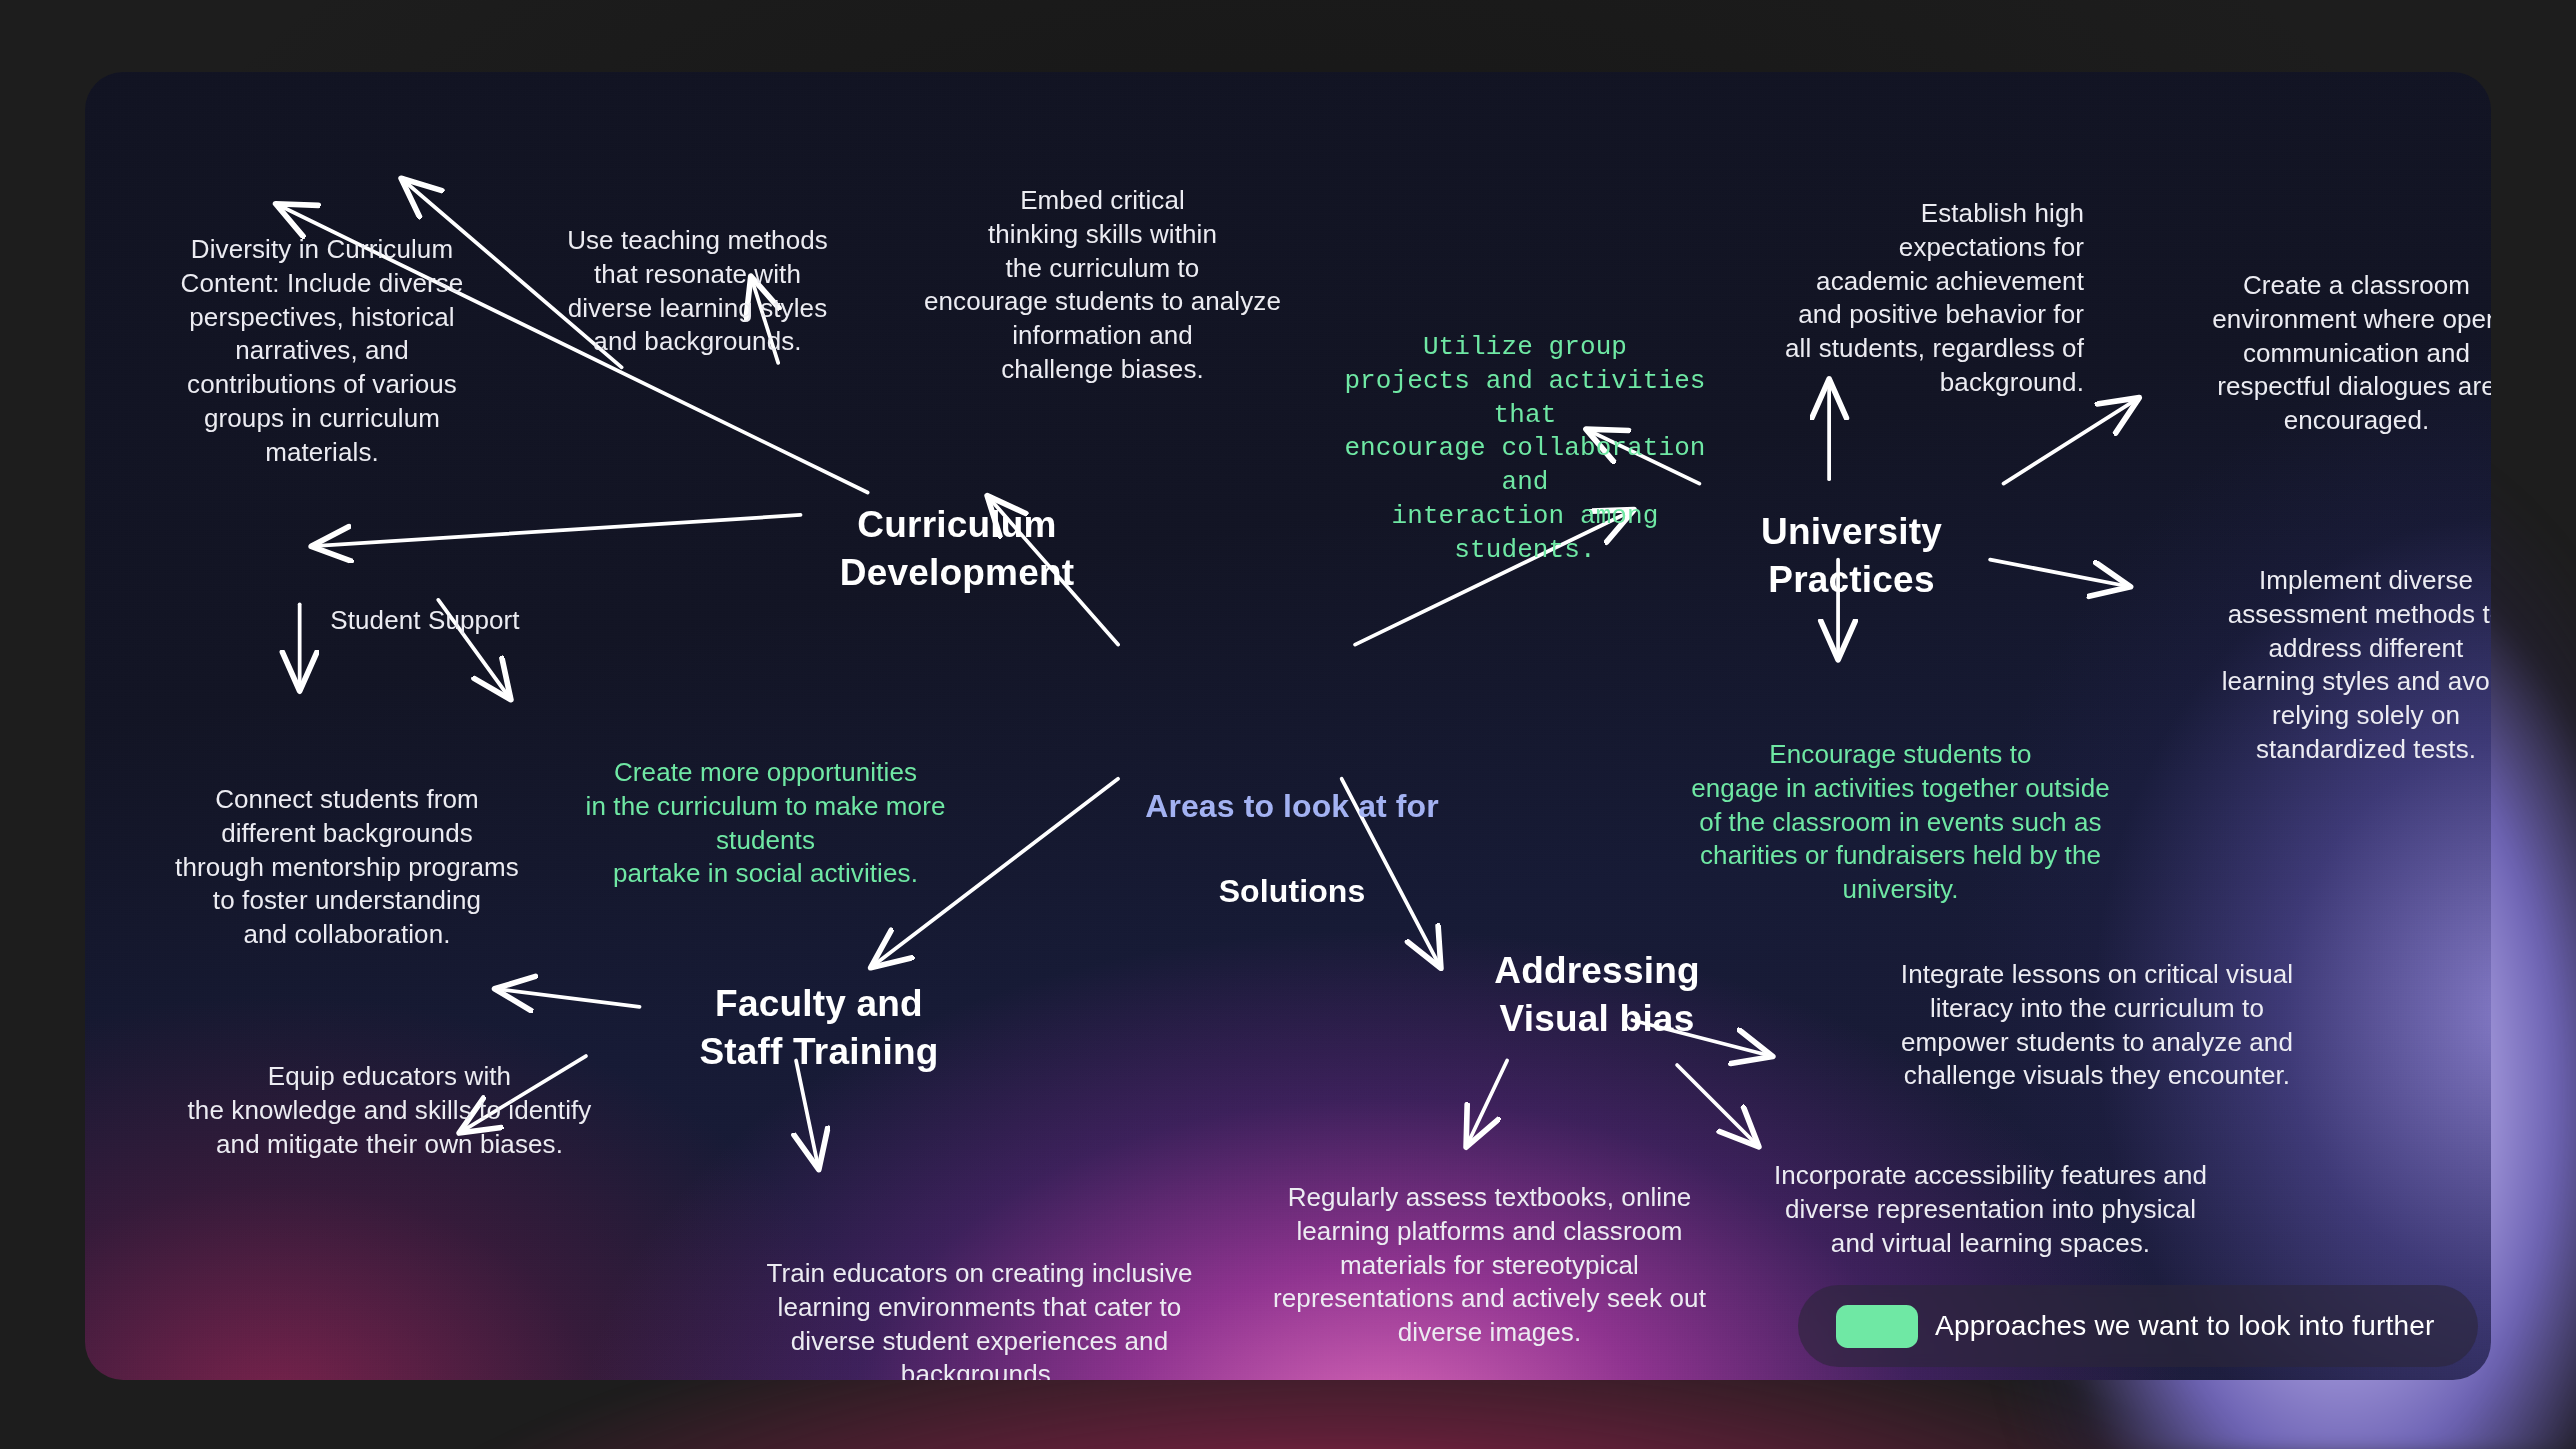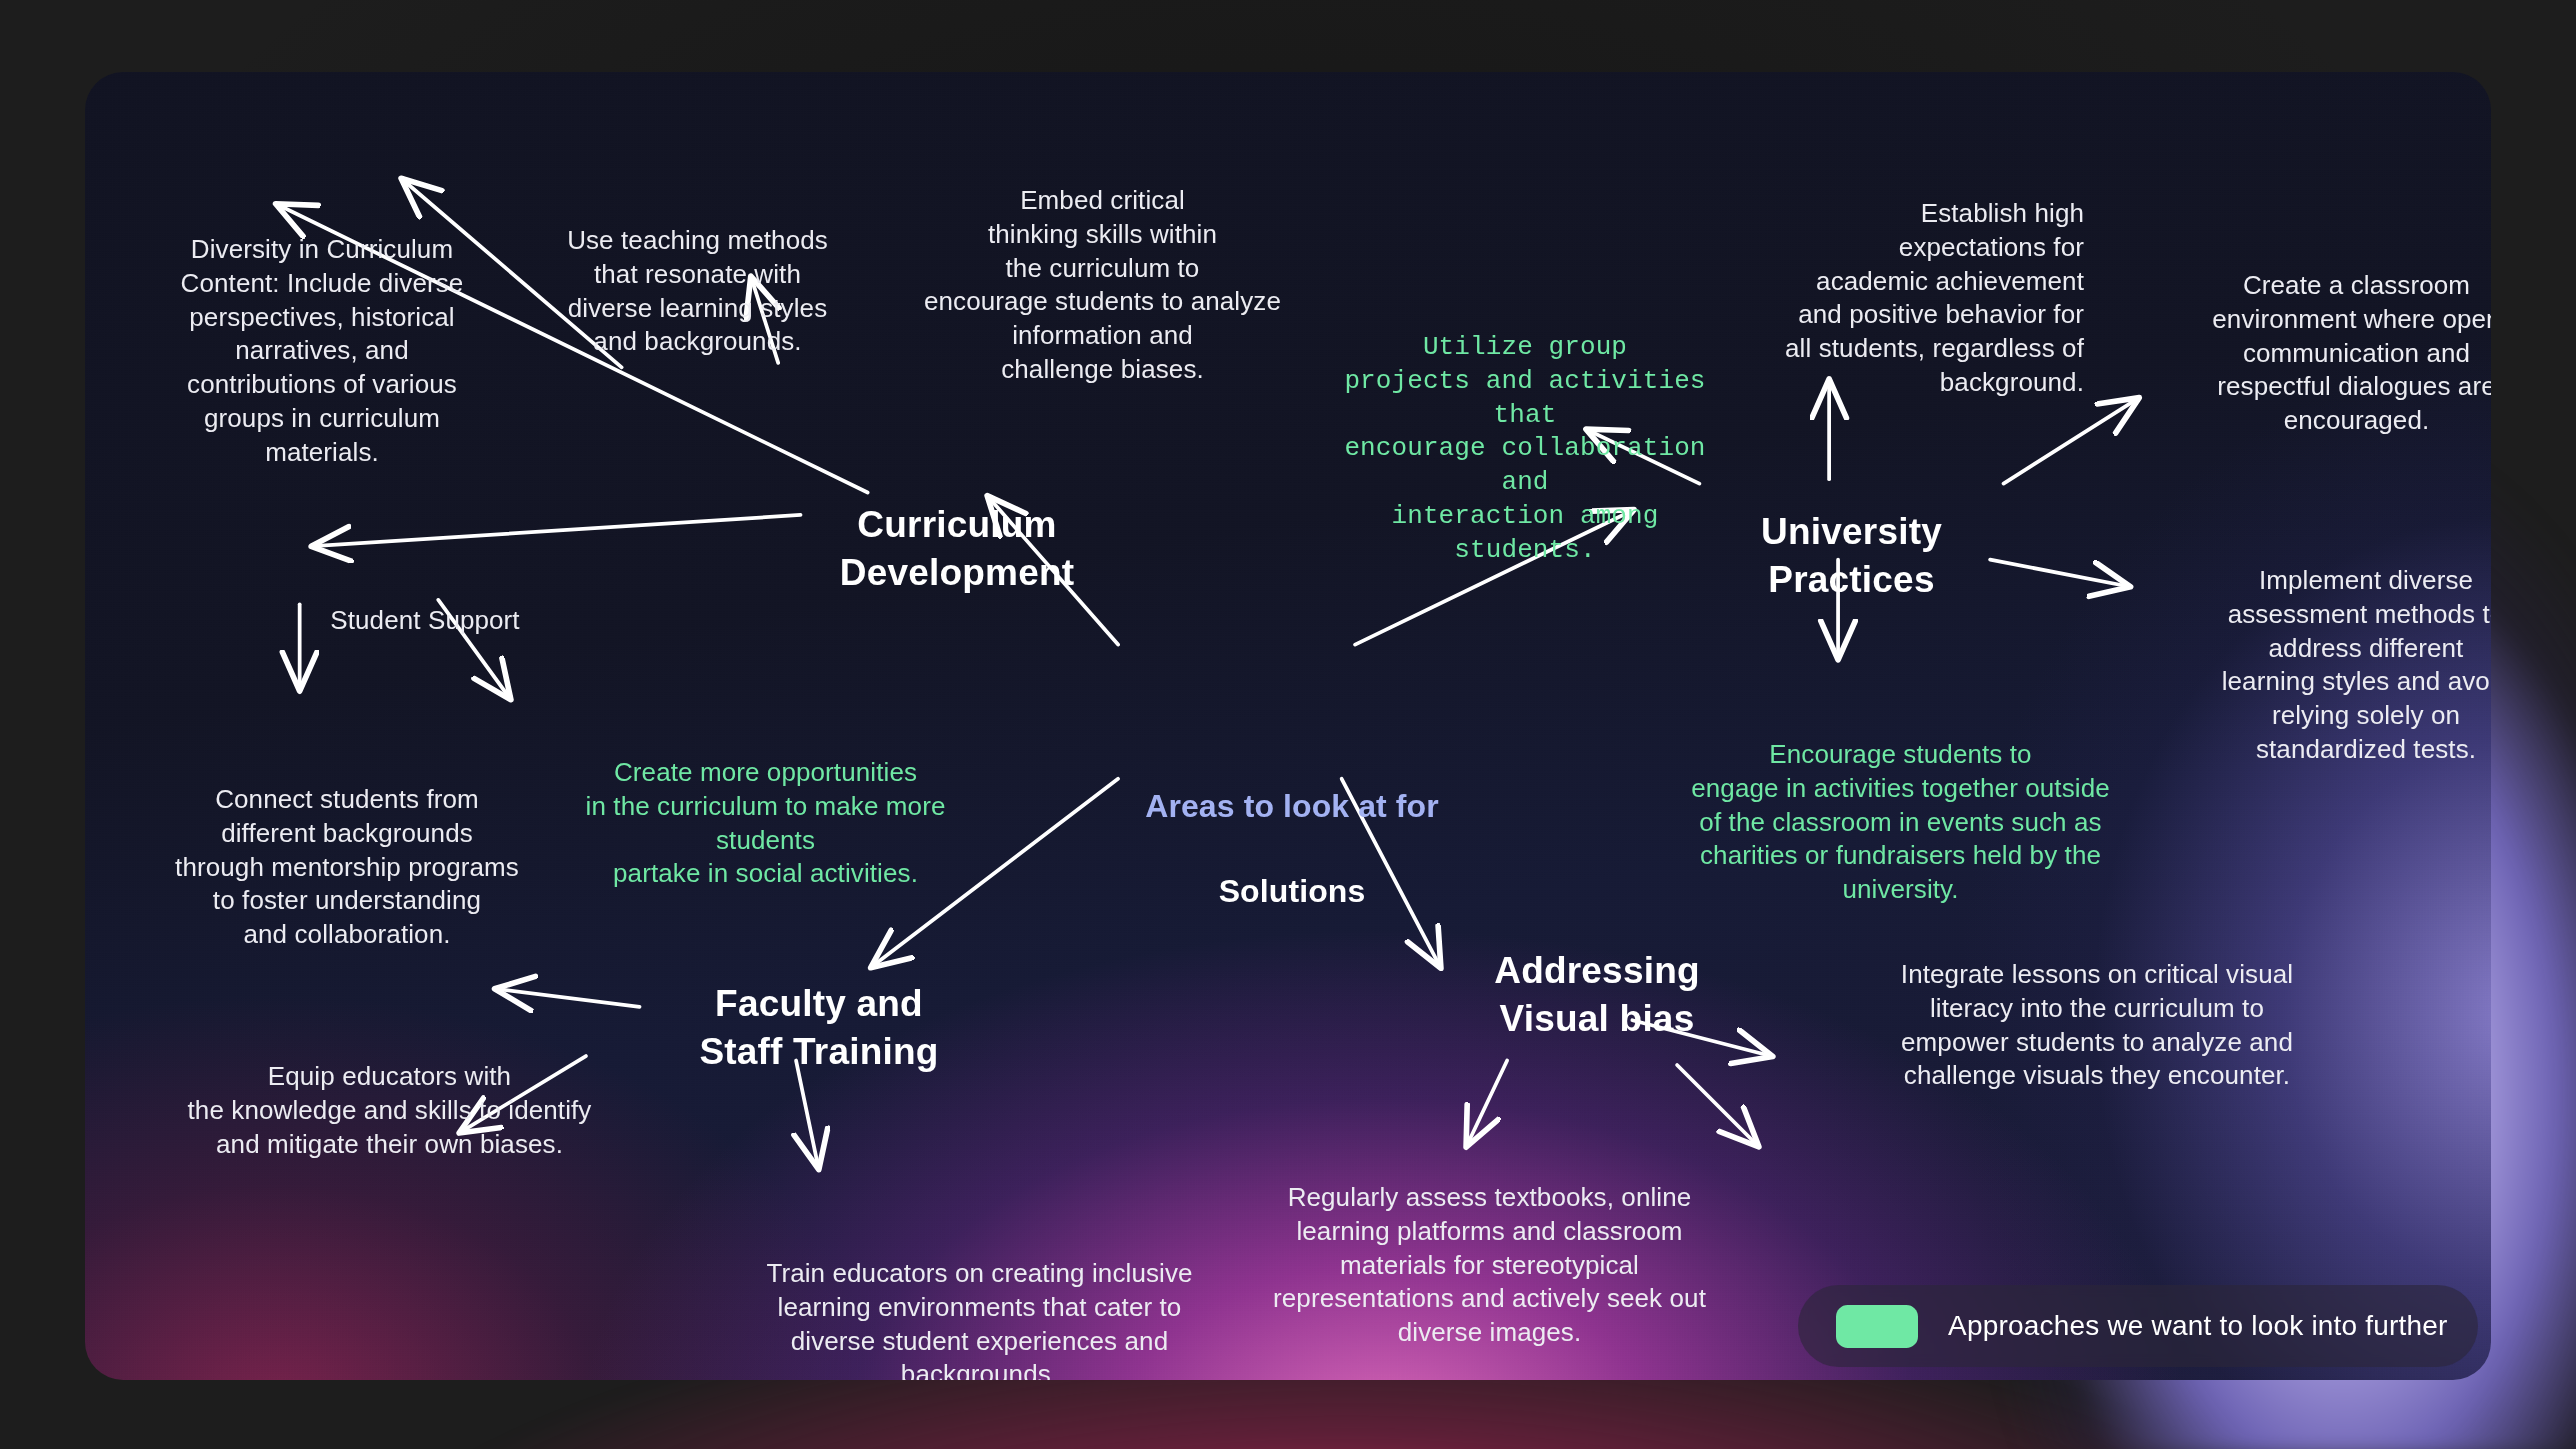--- a/index.html
+++ b/index.html
@@ -102,21 +102,21 @@
     position: absolute;
     left: 1713px;
     top: 1213px;
     width: 680px;
     height: 82px;
     border-radius: 41px;
     background: rgba(44,38,56,0.60);
     backdrop-filter: blur(5.4px);
     display: flex;
     align-items: center;
-    gap: 30px;
+    gap: 17px;
     padding: 0 38px;
     box-sizing: border-box;
   }
   #legend-swatch {
     width: 82px; height: 43px;
     border-radius: 11.6px;
     background: #6fe8a4;
     flex: 0 0 auto;
   }
   #legend-label {
@@ -269,20 +269,23 @@
 learning platforms and classroom
 materials for stereotypical
 representations and actively seek out
 diverse images.</div>
 
     <div class="node leaf" style="left:1784px; top:886px; width:456px;">Integrate lessons on critical visual
 literacy into the curriculum to
 empower students to analyze and
 challenge visuals they encounter.</div>
 
+    <div class="node leaf" style="left:1673px; top:1087px; width:465px;">Incorporate accessibility features and
+diverse representation into physical
+and virtual learning spaces.</div>
 
     <div id="legend">
       <div id="legend-swatch" style="background: rgb(111, 232, 164);"></div>
       <div id="legend-label">Approaches we want to look into further</div>
     </div>
 
   </div>
 </div>
 
 

